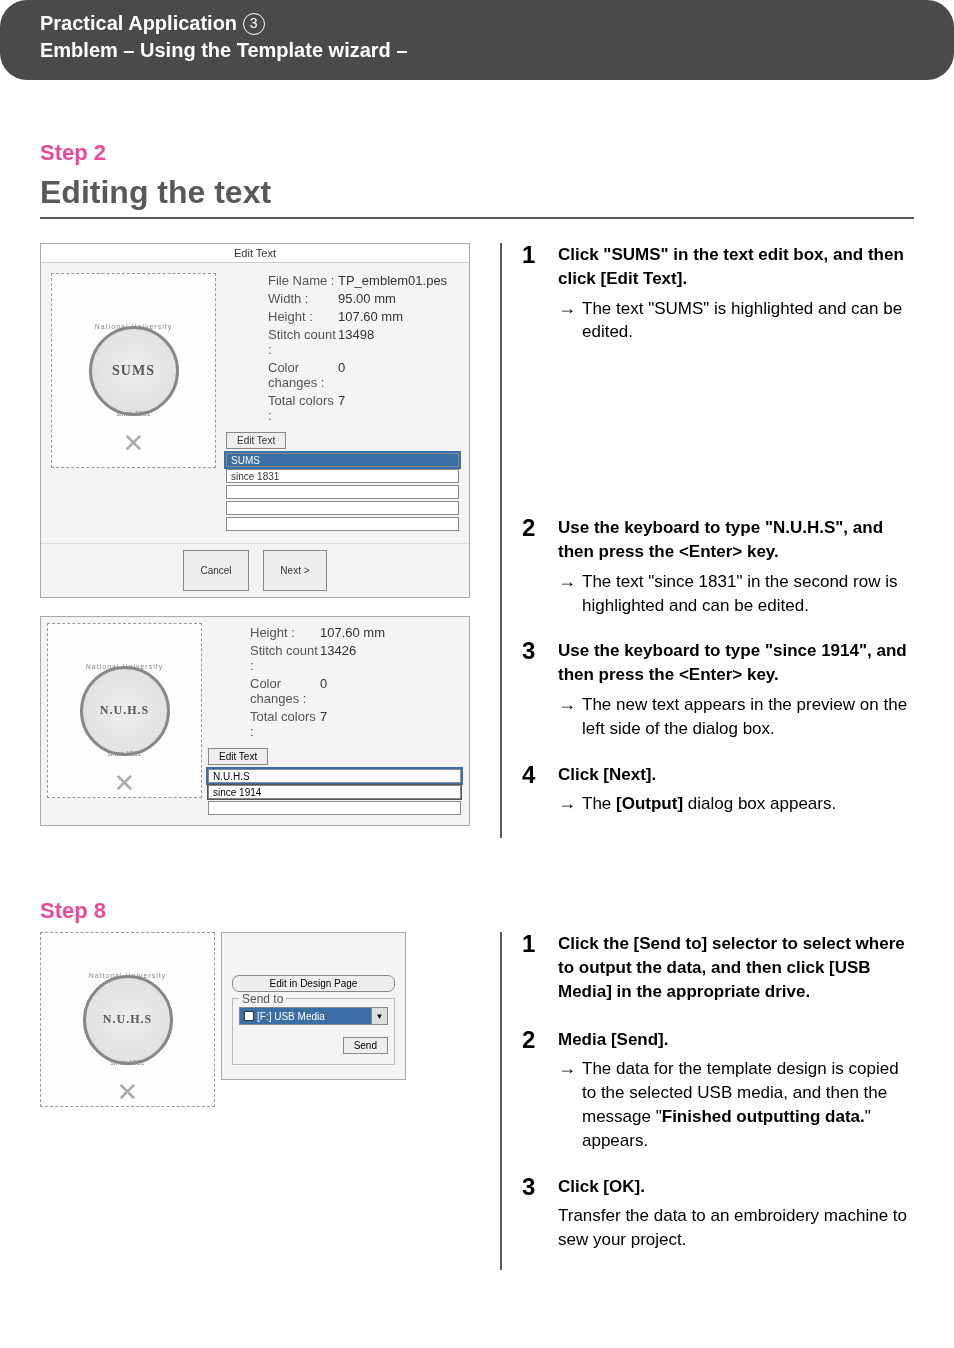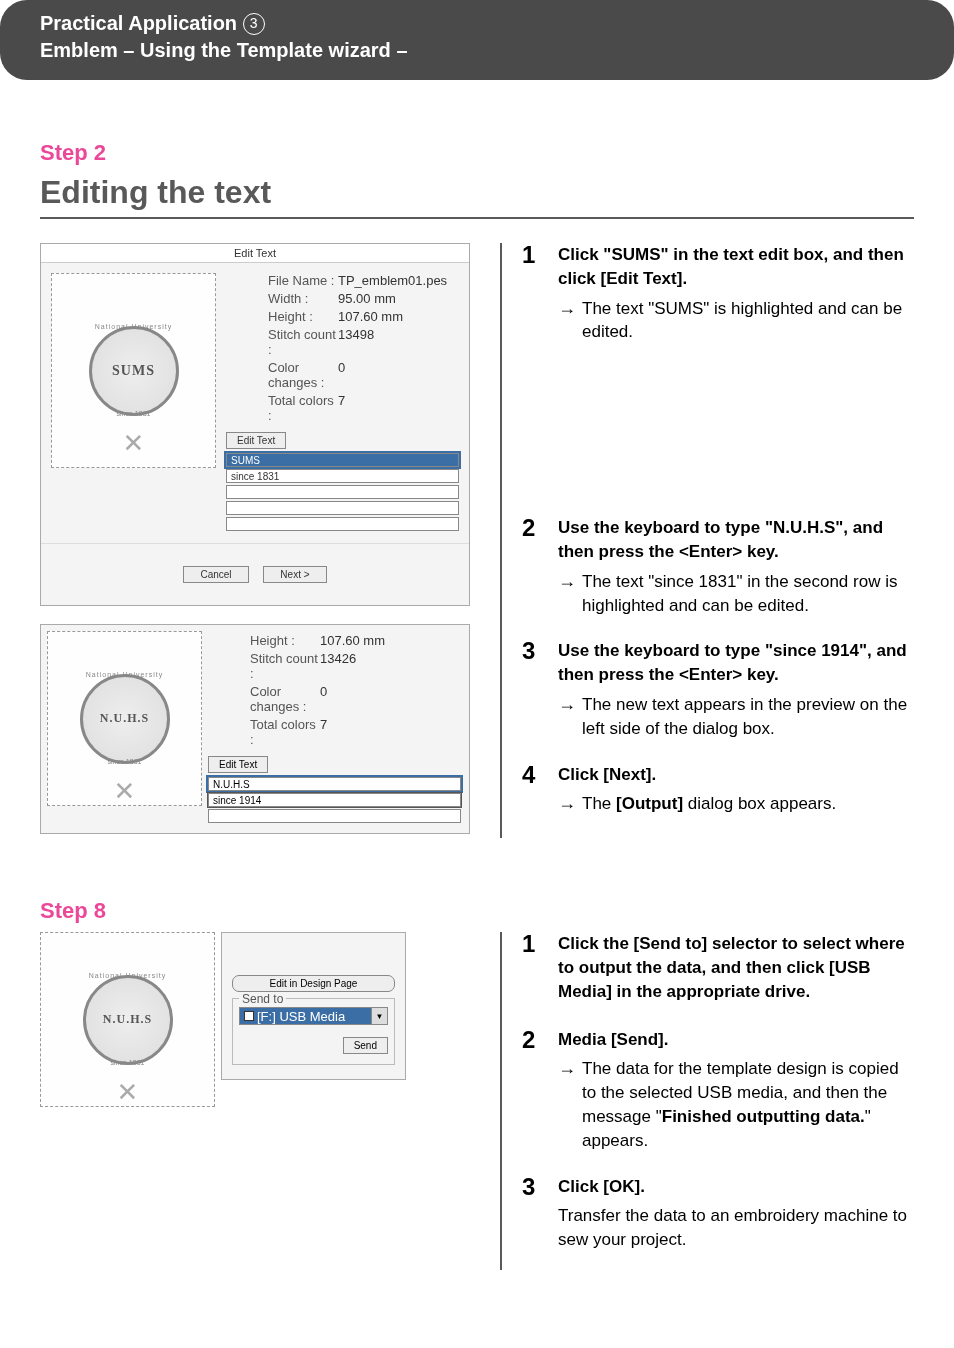--- a/index.html
+++ b/index.html
@@ -214,21 +214,21 @@
   }
   .text-field.selected {
     background: #3b6ea5;
     color: #fff;
   }
   .dialog-footer {
     text-align: center;
     padding: 6px;
     border-top: 1px solid #ddd;
   }
-  .dialog-footer .btn { margin: 16px 6px; padding: 2px 16px; text-align: center; }
+  .dialog-footer .btn { margin: 0 6px; padding: 14px 16px; text-align: center; }
 
   .dialog2 {
     border: 1px solid #aaa;
     background: #f4f4f4;
     font-size: 10px;
     display: flex;
     padding: 0;
   }
   .dialog2 .preview-box { height: 175px; border: 1px dashed #999; margin: 6px; }
   .dialog2 .info-col { padding: 8px 8px 8px 0; }
@@ -267,21 +267,21 @@
   .combo {
     display: flex;
     border: 1px solid #888;
     height: 18px;
     margin-bottom: 6px;
   }
   .combo-sel {
     flex: 1;
     background: #3b6ea5;
     color: #fff;
-    font-size: 13px;
+    font-size: 10px;
     padding: 2px 4px;
     display: flex;
     align-items: center;
     gap: 3px;
   }
   .combo-arrow {
     width: 16px;
     background: #ddd;
     border-left: 1px solid #888;
     display: flex;

